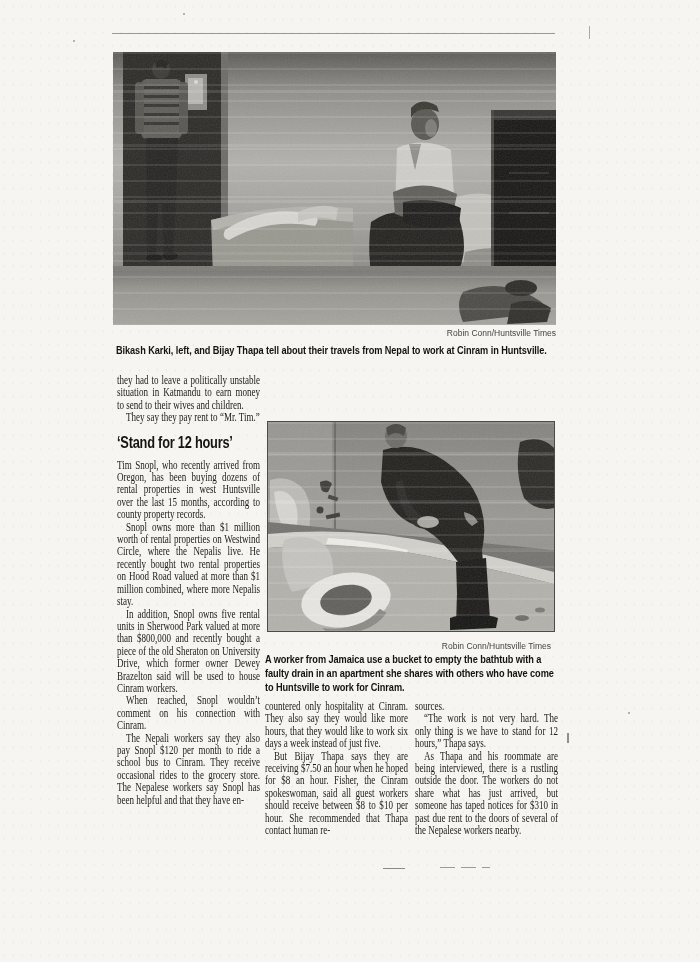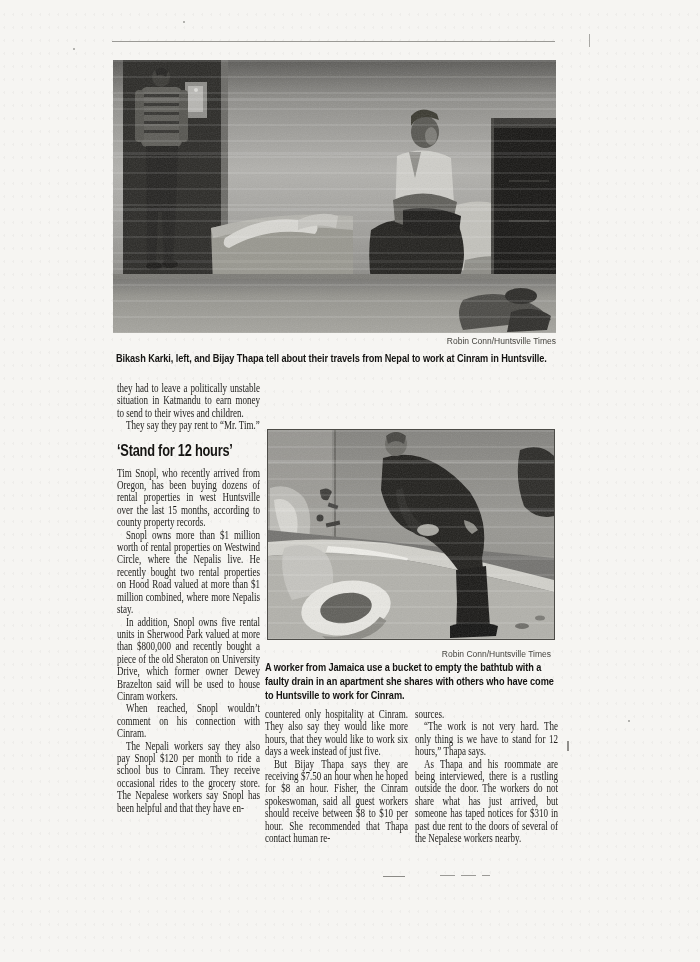--- a/index.html
+++ b/index.html
@@ -5,21 +5,20 @@
   html,body{margin:0;padding:0;}
   body{
     width:700px;height:962px;position:relative;overflow:hidden;
     background:#f6f5f2;
     font-family:"Liberation Serif", serif;
   }
   .page{
     position:absolute;inset:0;
     background-image:radial-gradient(rgba(40,38,34,0.035) 1px, transparent 1px);
     background-size:9px 13px;
-    margin-top:8px;
   }
   
   .top-rule{position:absolute;left:112px;top:33px;width:443px;height:1px;background:#9a9995;}
   .tick-mark{position:absolute;left:589px;top:26px;width:1px;height:13px;background:#a9a8a4;}
   .scratch-mark{position:absolute;left:567px;top:733px;width:2px;height:10px;background:#908f8b;}
   .end-dash{position:absolute;height:1px;}
   .end-dash.d1{left:383px;top:868px;width:22px;background:#8b8a86;}
   .end-dash.d2{left:440px;top:867px;width:50px;
     background:repeating-linear-gradient(90deg,#9b9a96 0 15px,transparent 15px 21px);}
   .speck{position:absolute;border-radius:50%;background:#9d9c98;}

